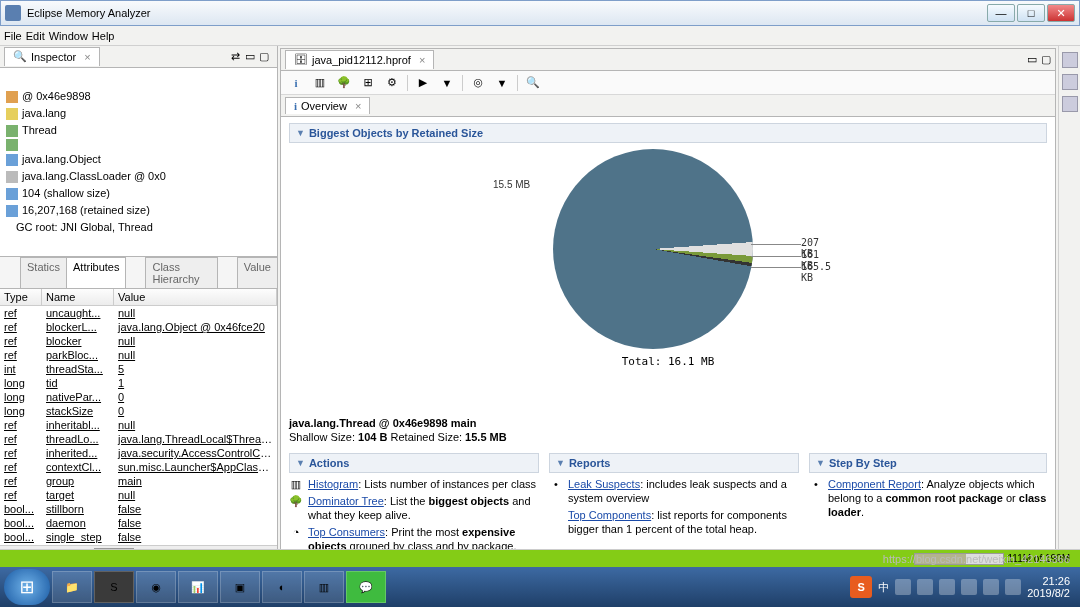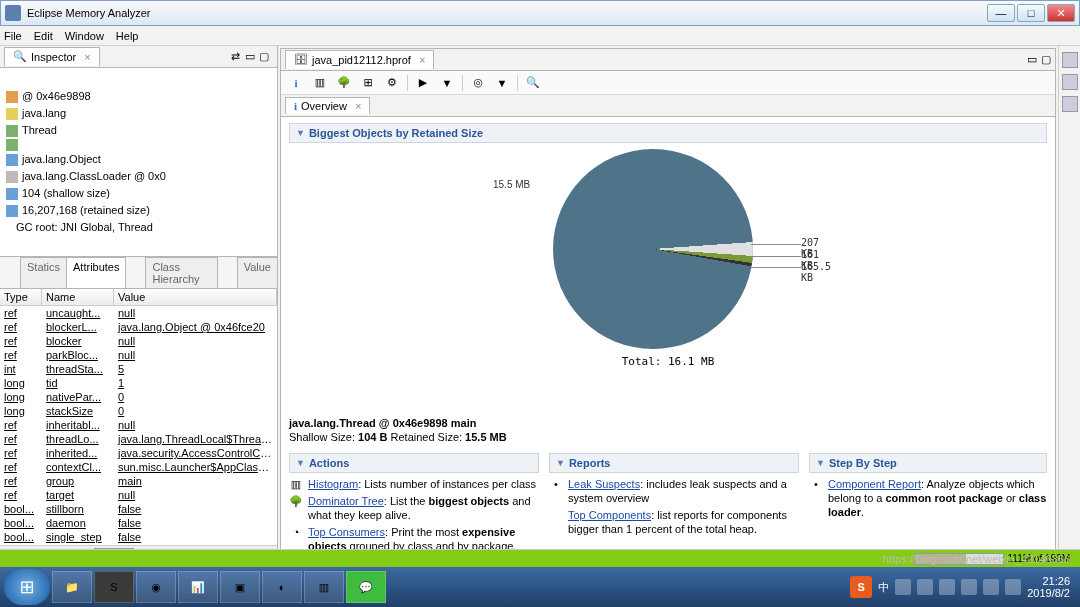--- a/index.html
+++ b/index.html
@@ -7,21 +7,21 @@
 
 
 .titlebar { height: 26px; background: linear-gradient(#f8fafc,#dde7f2); border:1px solid #7e9ec9; display:flex; align-items:center; padding:0 4px; }
 .titlebar .icon { width:16px; height:16px; background:#5a7fb0; border-radius:2px; margin-right:6px; }
 .titlebar .title { flex:1; }
 .winbtns { display:flex; gap:2px; }
 .winbtn { width:28px; height:18px; border:1px solid #8aa; background:linear-gradient(#f6fbff,#cfe2f3); border-radius:2px; display:flex; align-items:center; justify-content:center; }
 .winbtn.close { background:linear-gradient(#f28a8a,#cc3333); color:#fff; }
 
 
-.menubar { height:20px; background:#f2f2f0; border-bottom:1px solid #d0d0d0; display:flex; align-items:center; padding:0 4px; gap:12px; }
+.menubar { height:20px; background:#f2f2f0; border-bottom:1px solid #d0d0d0; display:flex; align-items:center; padding:0 4px; gap:4px; }
 .menubar span { cursor:default; }
 
 
 .workspace { display:flex; height: 515px; }
 .leftpane { width:278px; border-right:1px solid #b5b5b5; display:flex; flex-direction:column; background:#fff; }
 .rightpane { flex:1; display:flex; background:#f2f2f0; }
 
 
 .tabrow { height:22px; display:flex; align-items:center; border-bottom:1px solid #b5b5b5; background:#f2f2f0; padding:0 4px; }
 .tab { display:flex; align-items:center; gap:4px; padding:2px 8px; background:#fff; border:1px solid #b5b5b5; border-bottom:none; }

